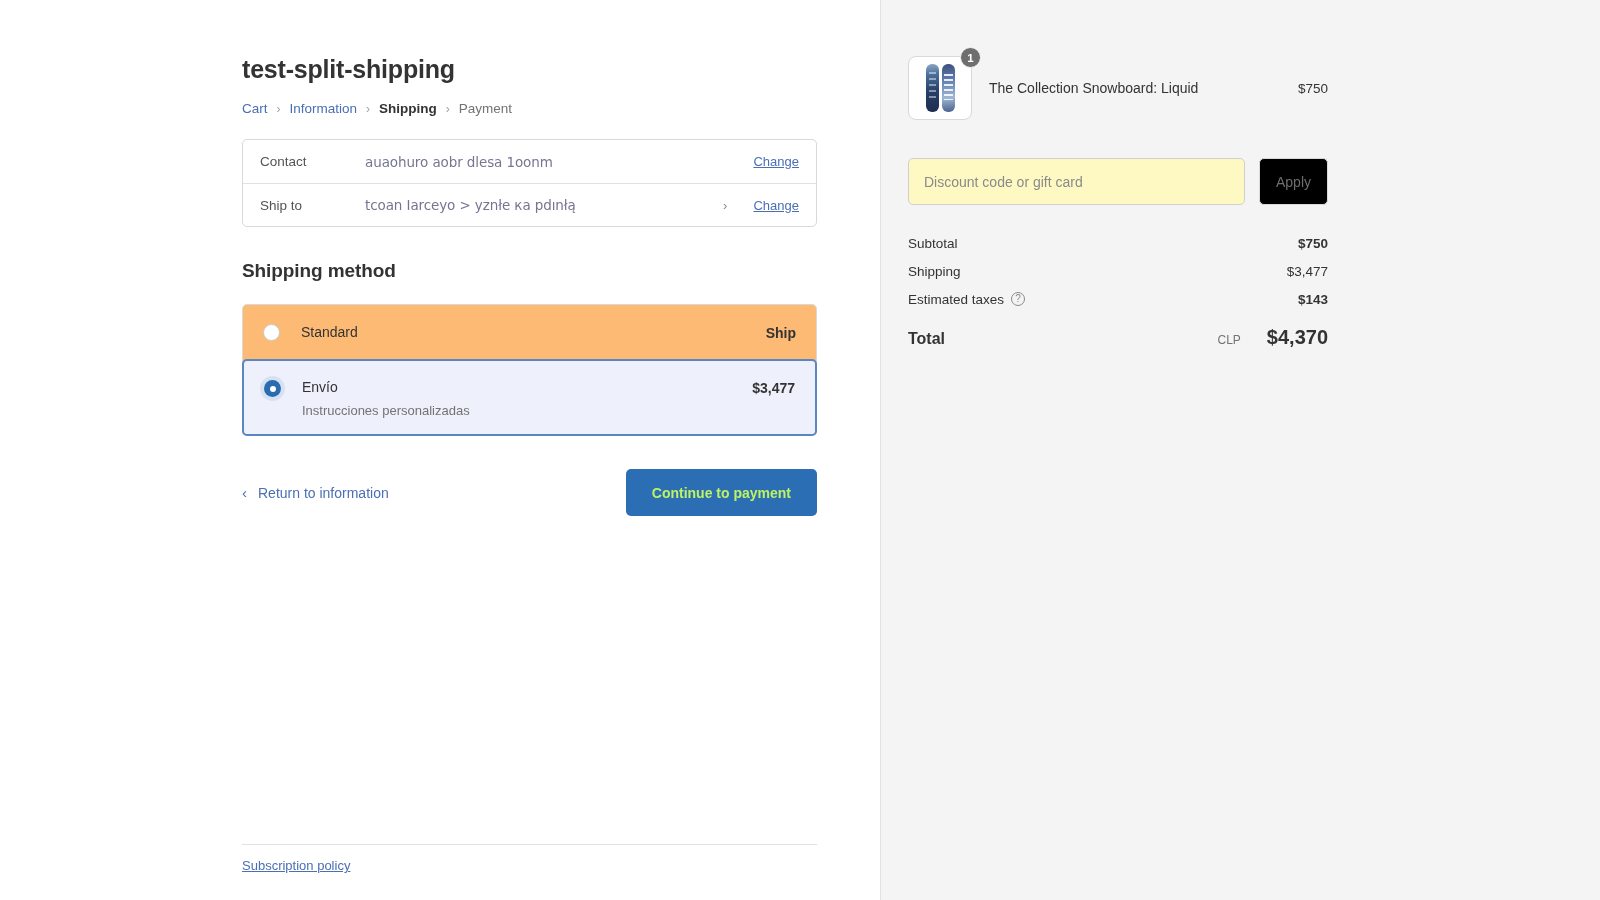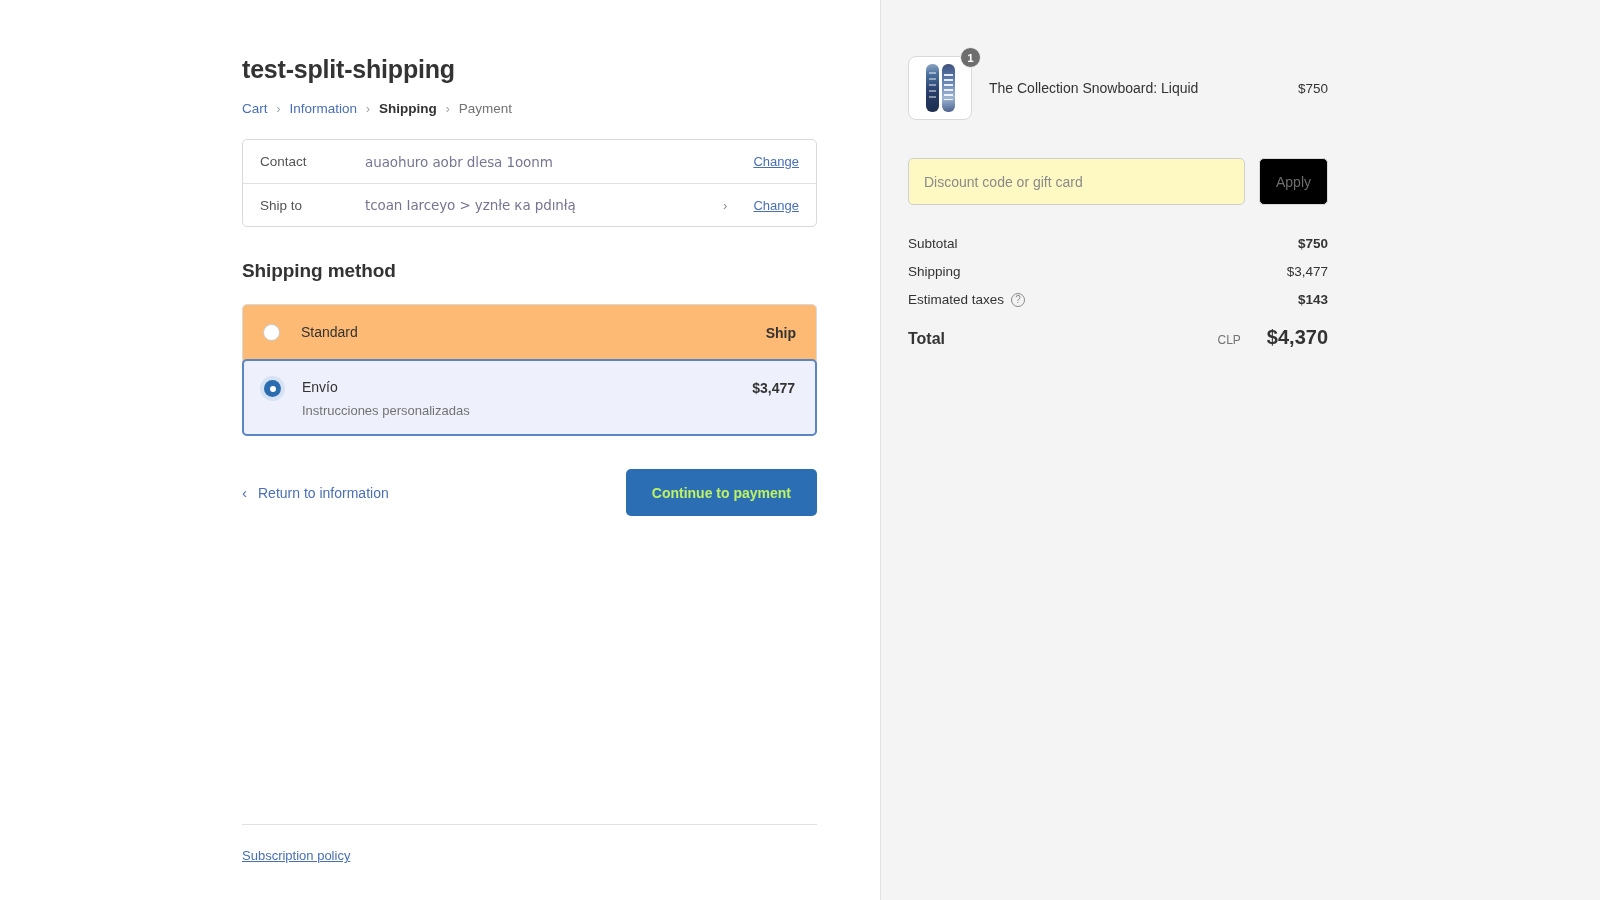--- a/index.html
+++ b/index.html
@@ -110,22 +110,22 @@
   }
   .return-chev { font-size: 15px; }
   .btn-continue {
     background: #2c6eb3; color: #bef264; border: none; border-radius: 5px;
     font-size: 14px; font-weight: 700; padding: 0 26px; height: 47px;
     cursor: pointer; font-family: "Liberation Sans", sans-serif;
   }
 
   
   .footer {
-    position: absolute; left: 242px; top: 824px; width: 575px;
-    border-top: 1px solid #e1e1e1; padding-top: 21px;
+    position: absolute; left: 242px; top: 844px; width: 575px;
+    border-top: 1px solid #e1e1e1; padding-top: 11px;
   }
   .footer a { color: #4a6fb5; font-size: 13px; text-decoration: underline; }
 
   
   .summary {
     width: 720px; height: 900px; background: #f4f4f4;
     border-left: 1px solid #e1e1e1; position: relative;
   }
   .summary-inner { position: absolute; left: 27px; top: 56px; width: 420px; }
 
@@ -173,21 +173,21 @@
     width: 69px; height: 47px; border: 1px solid #d9d9d9; border-radius: 5px;
     background: #000000; color: #6e6e6e; font-size: 14px; cursor: pointer;
     font-family: "Liberation Sans", sans-serif;
   }
 
   .totals { margin-top: 31px; }
   .total-row {
     display: flex; align-items: center; justify-content: space-between;
     margin-bottom: 13px; font-size: 13.5px; color: #333;
   }
-  .total-row .tl { display: flex; align-items: center; gap: 7px; }
+  .total-row .tl { display: flex; gap: 7px; }
   .total-row .tv { font-weight: 700; font-size: 13.5px; }
   .total-row.shipping .tv { font-weight: 400; }
   .help-icon {
     width: 14px; height: 14px; border-radius: 50%; border: 1px solid #8a8a8a;
     color: #8a8a8a; font-size: 10px; line-height: 12px; text-align: center;
     display: inline-block;
   }
   .grand {
     display: flex; align-items: baseline; justify-content: space-between;
     margin-top: 19px;

